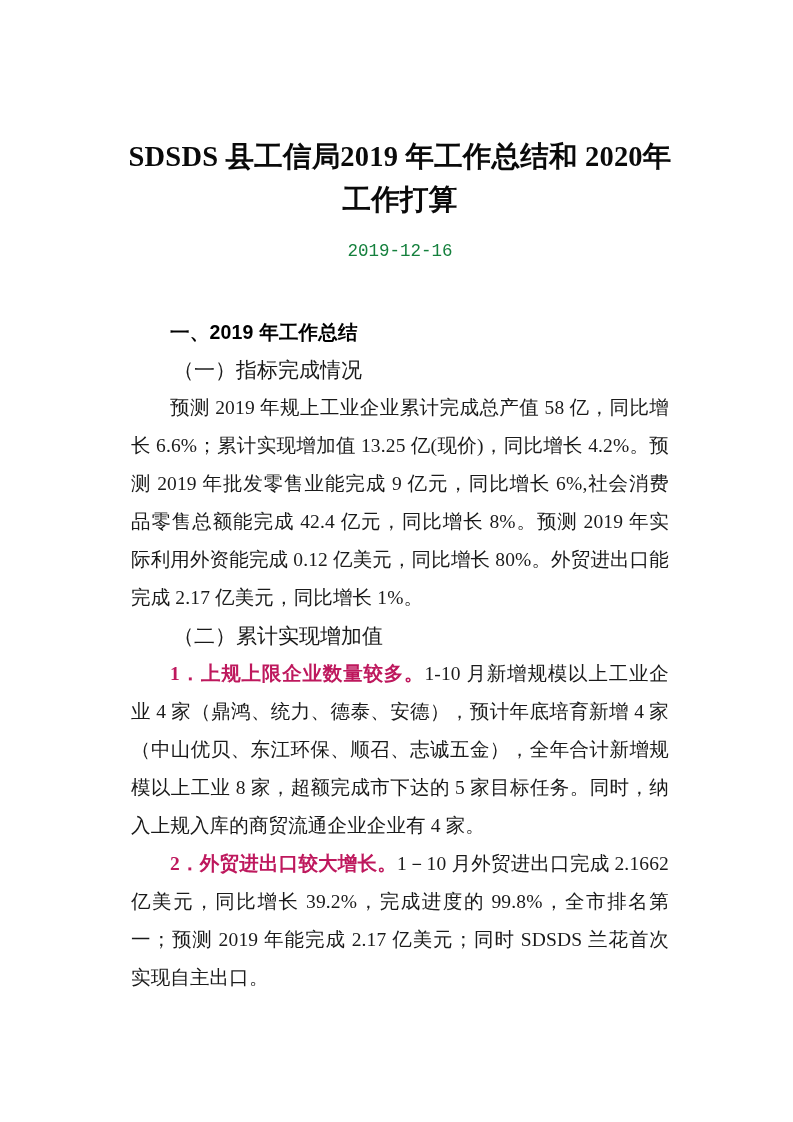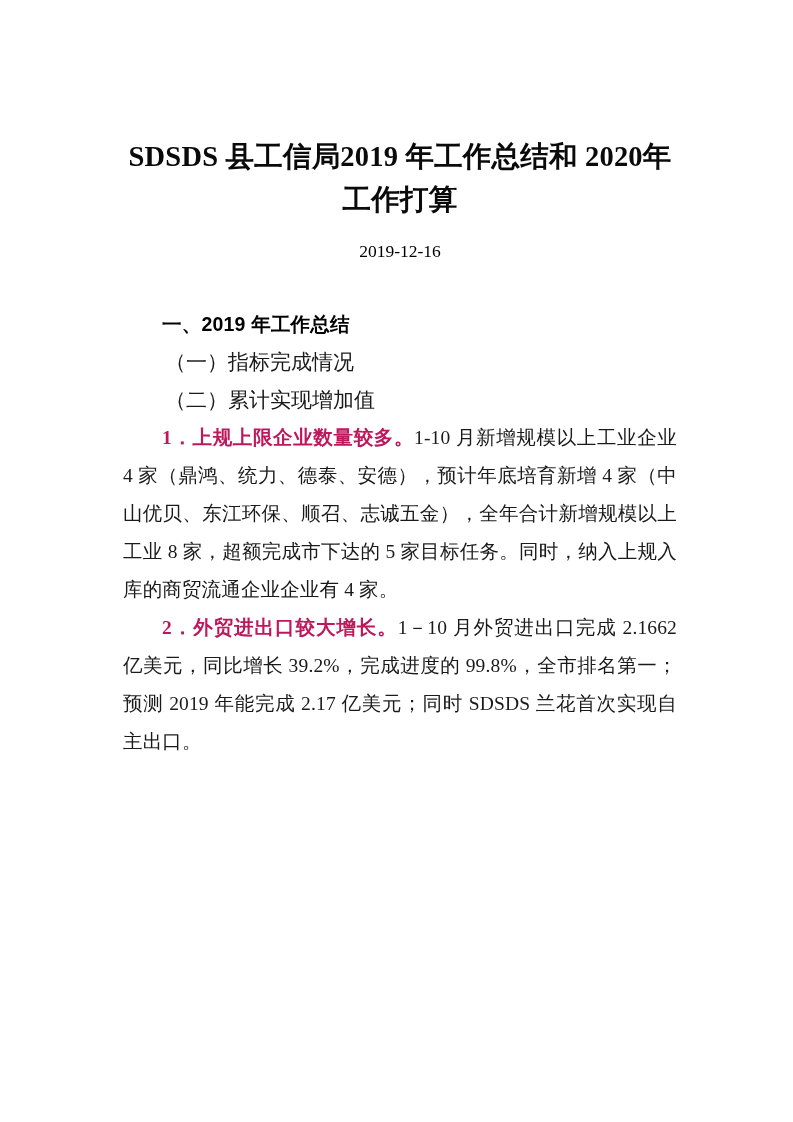--- a/index.html
+++ b/index.html
@@ -43,30 +43,30 @@
     font-size: 28.5px;
     line-height: 43px;
     text-align: center;
     letter-spacing: 0.2px;
     color: #0a0a0a;
   }
 
   .doc-date {
     margin: 0;
     padding-top: 16px;
-    font-family: Liberation Serif, serif;
+    font-family: Liberation Mono, monospace;
     font-size: 17.5px;
     line-height: 28px;
     text-align: center;
-    color: #000000;
+    color: #15803d;
   }
 
   
   .body-block {
-    margin: 4px;
+    margin: 12px;
     padding-top: 36px;
   }
 
   
   .p {
     margin: 0;
     font-family: "Liberation Serif", "DejaVu Serif", serif;
     font-size: 19.5px;
     line-height: 38px;
     text-align: justify;
@@ -116,20 +116,21 @@
     <h1 class="doc-title">SDSDS 县工信局2019 年工作总结和 2020年工作打算</h1>
 
     <p class="doc-date">2019-12-16</p>
 
     <div class="body-block">
 
       <p class="h1-cn">一、2019 年工作总结</p>
 
       <p class="h2-cn">（一）指标完成情况</p>
 
+      <p class="p indent">预测 2019 年规上工业企业累计完成总产值 58 亿，同比增长 6.6%；累计实现增加值 13.25 亿(现价)，同比增长 4.2%。预测 2019 年批发零售业能完成 9 亿元，同比增长 6%,社会消费品零售总额能完成 42.4 亿元，同比增长 8%。预测 2019 年实际利用外资能完成 0.12 亿美元，同比增长 80%。外贸进出口能完成 2.17 亿美元，同比增长 1%。</p>
 
       <p class="h2-cn">（二）累计实现增加值</p>
 
       <p class="p indent"><span class="lead">1．上规上限企业数量较多。</span><span>1-10 月新增规模以上工业企业 4 家（鼎鸿、统力、德泰、安德），预计年底培育新增 4 家（中山优贝、东江环保、顺召、志诚五金），全年合计新增规模以上工业 8 家，超额完成市下达的 5 家目标任务。同时，纳入上规入库的商贸流通企业企业有 4 家。</span></p>
 
       <p class="p indent"><span class="lead">2．外贸进出口较大增长。</span><span>1－10 月外贸进出口完成 2.1662 亿美元，同比增长 39.2%，完成进度的 99.8%，全市排名第一；预测 2019 年能完成 2.17 亿美元；同时 SDSDS 兰花首次实现自主出口。</span></p>
 
 
     </div>
   </div>

